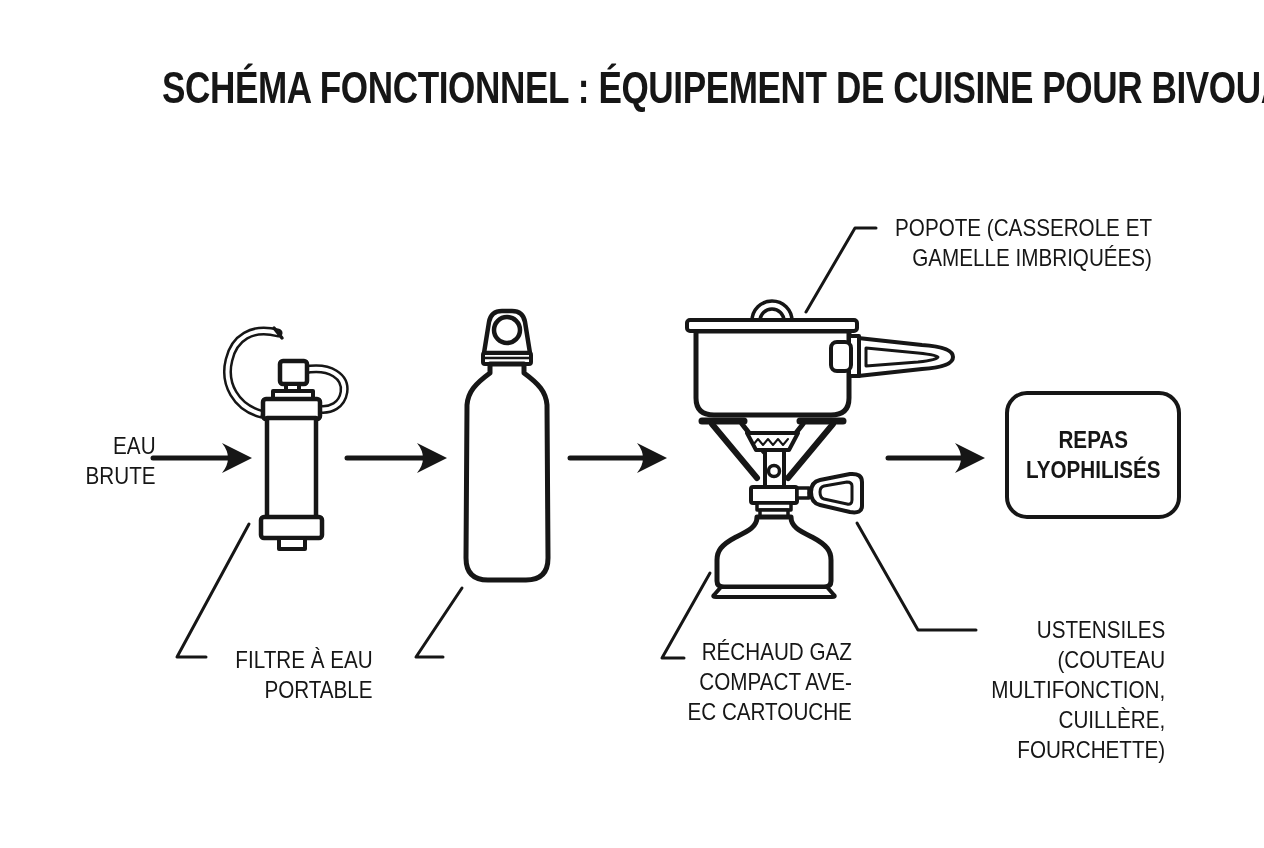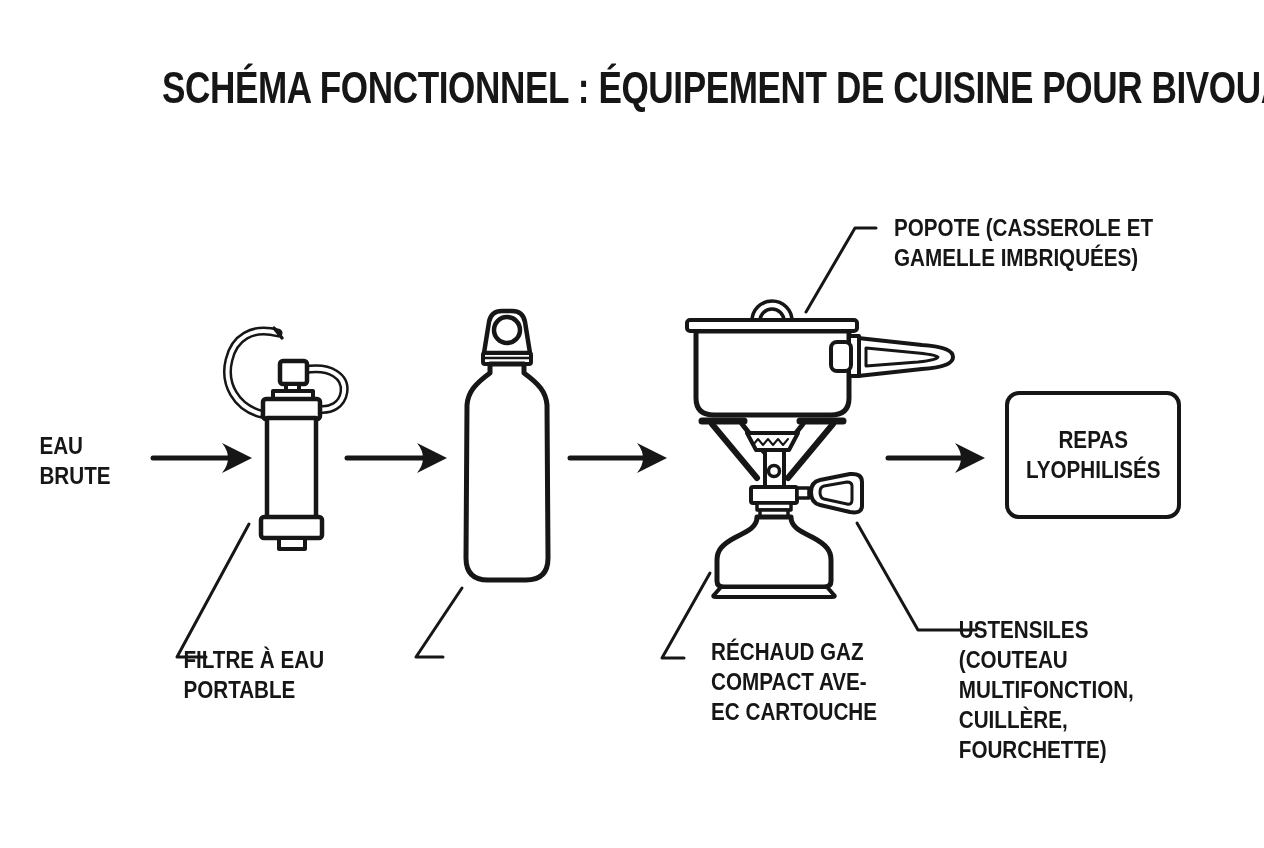--- a/index.html
+++ b/index.html
@@ -6,26 +6,26 @@
   .canvas{
     position:relative;width:1264px;height:848px;margin:0 auto;
     background:var(--bg,#fff);color:var(--ink,#161616);
     font-family:"Liberation Sans", sans-serif;overflow:hidden;
   }
   .title-wrap{position:absolute;left:0;right:0;top:62px;text-align:center;white-space:nowrap;}
   .title{
     display:inline-block;font-size:45px;line-height:52px;font-weight:bold;
     letter-spacing:-0.5px;transform:scaleX(0.78);transform-origin:center center;
   }
-  .lbl{position:absolute;text-align:left;font-weight:bold;font-size:24px;line-height:30px;}
+  .lbl{position:absolute;text-align:right;font-weight:normal;font-size:24px;line-height:30px;}
   .condense{display:block;transform:scaleX(0.86);transform-origin:center center;}
   .ln{display:block;white-space:nowrap;}
   .outbox{
     position:absolute;left:1005px;top:391px;width:176px;height:128px;
-    border:4px solid var(--ink,#161616);border-radius:14px;box-sizing:border-box;
+    border:4px solid var(--ink,#161616);border-radius:22px;box-sizing:border-box;
     display:flex;align-items:center;justify-content:center;text-align:center;
     font-weight:bold;font-size:24px;line-height:30px;
   }
   svg.diagram{position:absolute;left:0;top:0;}
   svg .s{stroke:var(--ink,#161616);fill:none;stroke-linecap:round;stroke-linejoin:round;}
   svg .w{stroke:var(--ink,#161616);fill:var(--bg,#fff);stroke-linejoin:round;}
   svg .b{fill:var(--ink,#161616);stroke:none;}
   svg .t-in{stroke:var(--bg,#fff);fill:none;stroke-linecap:butt;}
 </style>
 </head>
@@ -122,21 +122,21 @@
   </div>
 
   <div class="lbl" style="left:168px;top:645px;width:220px;">
     <span class="condense">
       <span class="ln">FILTRE À EAU</span>
       <span class="ln">PORTABLE</span>
     </span>
   </div>
 
 
-  <div class="lbl" style="left:695px;top:637px;width:230px;">
+  <div class="lbl" style="left:638px;top:637px;width:230px;">
     <span class="condense">
       <span class="ln">RÉCHAUD GAZ</span>
       <span class="ln">COMPACT AVE-</span>
       <span class="ln">EC CARTOUCHE</span>
     </span>
   </div>
 
   <div class="lbl" style="left:873px;top:213px;width:300px;">
     <span class="condense">
       <span class="ln">POPOTE (CASSEROLE ET</span>

